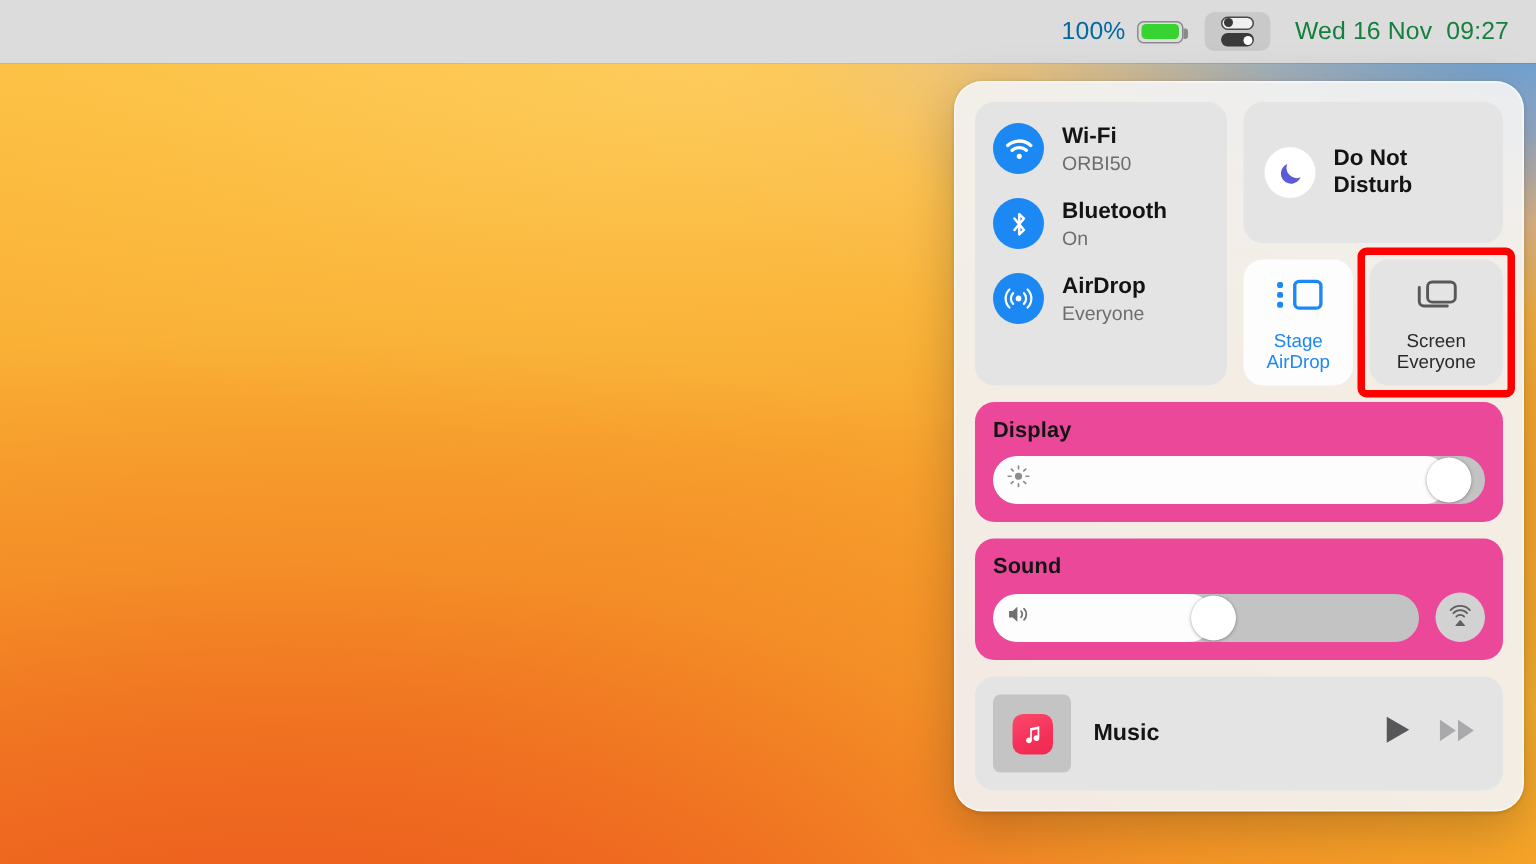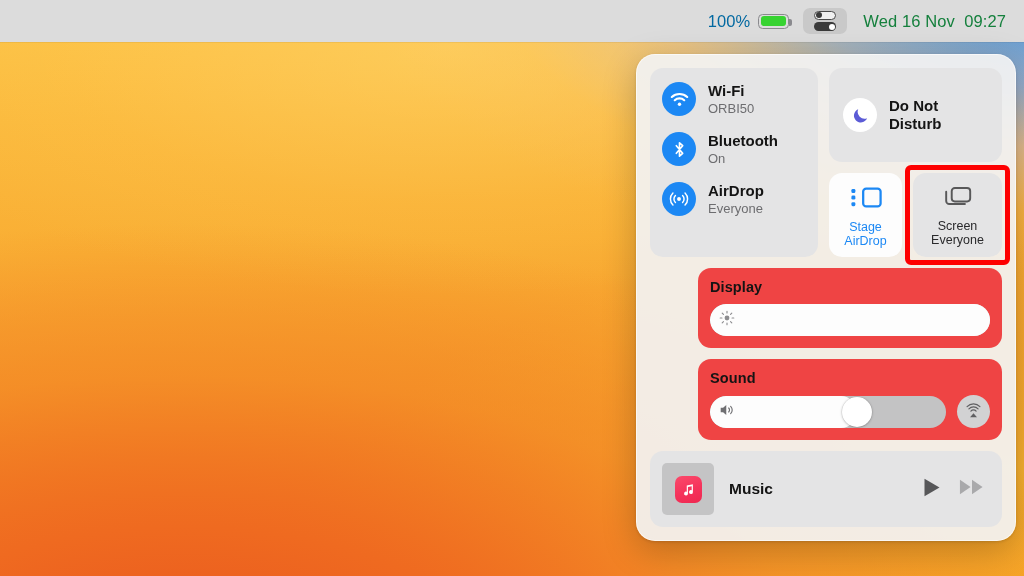--- a/index.html
+++ b/index.html
@@ -95,21 +95,21 @@
   .sq.active .sq-label { color:#1c88f4; }
   .sq.inactive .sq-label { color:#2a2a2c; }
 
   .highlight-wrap { position:relative; }
   .highlight-box {
     position:absolute; left:-8px; top:-8px; right:-8px; bottom:-8px;
     border:5px solid #fe0000; border-radius:6px; pointer-events:none;
   }
 
   
-  .card { background:#ef4444; border-radius:13px; padding:11px 12px 12px;margin-left:48px; }
+  .card { background:#ec4899; border-radius:13px; padding:11px 12px 12px; }
   .card-title { font-size:14.5px; font-weight:bold; color:#141414; margin-bottom:9px; letter-spacing:0.1px; }
 
   .slider { position:relative; height:32px; border-radius:16px; background:#c3c3c4; overflow:hidden; }
   .slider-fill { position:absolute; left:0; top:0; bottom:0; background:#fdfdfd; border-radius:16px; }
   .slider-ic { position:absolute; left:9px; top:50%; transform:translateY(-50%); z-index:3; }
   .knob {
     position:absolute; top:50%; transform:translate(-50%,-50%); z-index:4;
     width:30px; height:30px; border-radius:50%; background:#fff;
     box-shadow:0 0.5px 2.5px rgba(0,0,0,0.30), 0 0 0 0.5px rgba(0,0,0,0.06);
   }

